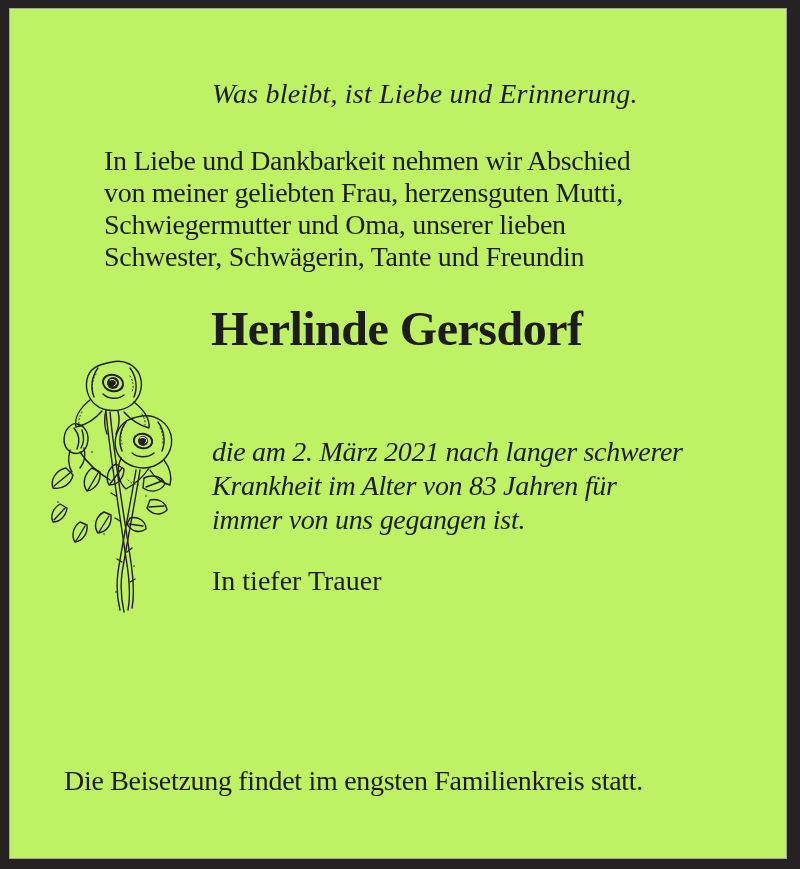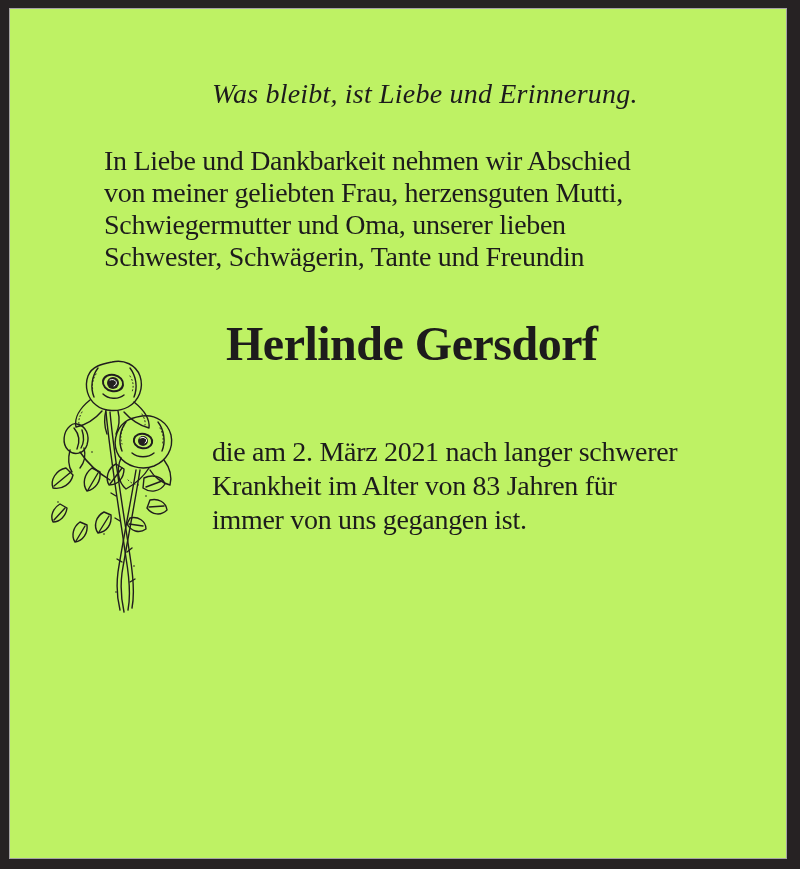--- a/index.html
+++ b/index.html
@@ -31,35 +31,36 @@
   }
   .intro {
     left: 55px; top: 137px;
     font-size: 28px;
     line-height: 32px;
     letter-spacing: -0.3px;
     margin-left: 40px;
   }
   .name {
     left: 202px; top: 297px;
-    margin: 15px;
+    margin: 0;
     font-size: 48px;
     font-weight: bold;
     line-height: 1;
     letter-spacing: -0.5px;
   }
   .maiden {
     left: 203px; top: 353px;
     font-size: 27px;
   }
   .death {
     left: 203px; top: 427px;
     font-size: 28px;
     line-height: 34px;
     letter-spacing: -0.3px;
+    font-style: italic;
   }
   .trauer {
     left: 203px; top: 556px;
     font-size: 28px;
     line-height: 34px;
   }
   .mourners {
     left: 203px; top: 592px;
     font-size: 28px;
     line-height: 34px;
@@ -173,16 +174,18 @@
     </g>
   </svg>
 
   <h1 class="abs name">Herlinde Gersdorf</h1>
 
 
   <div class="abs death prelines">die am 2. März 2021 nach langer schwerer
 Krankheit im Alter von 83 Jahren für
 immer von uns gegangen ist.</div>
 
+  <div class="abs trauer">In tiefer Trauer</div>
 
 
+  <div class="abs closing">Die Beisetzung findet im engsten Familienkreis statt.</div>
 
 </div>
 
 </body></html>

